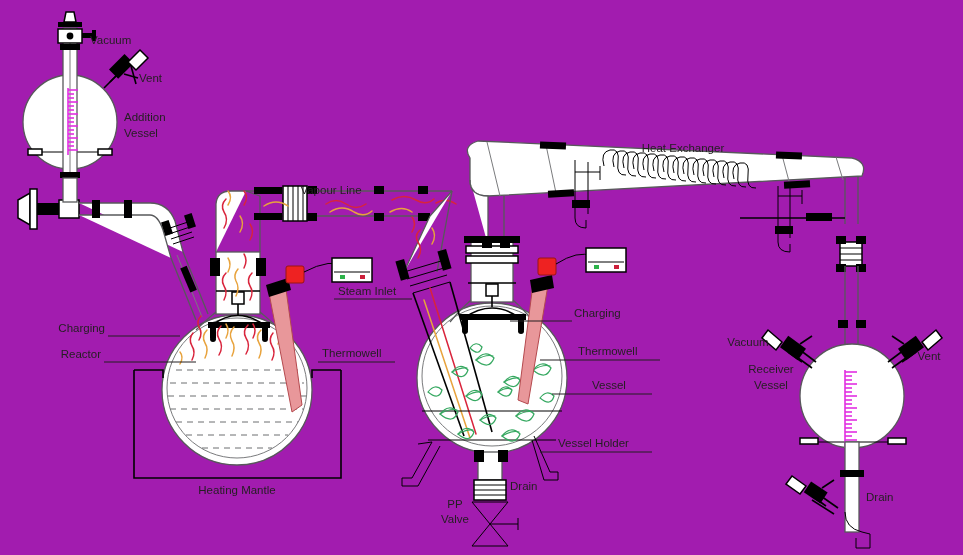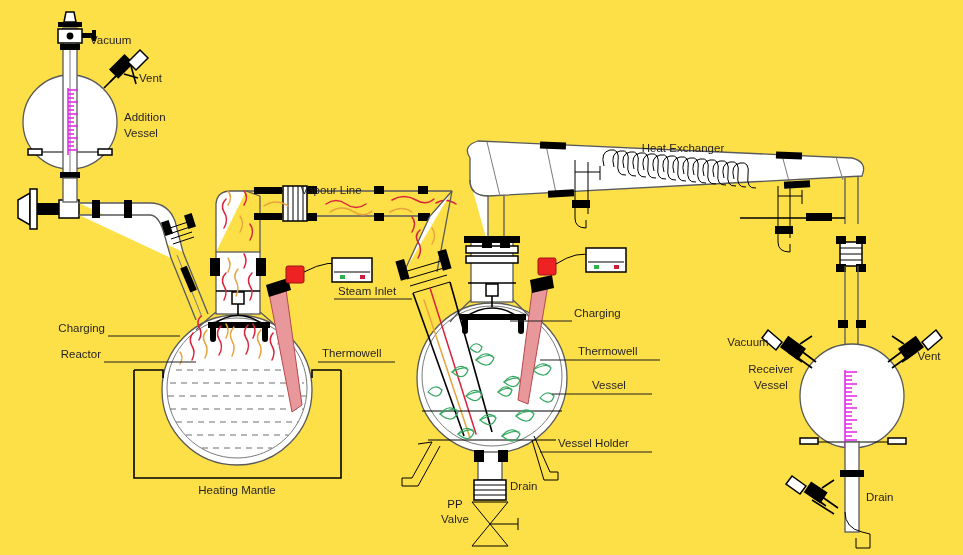--- a/index.html
+++ b/index.html
@@ -1,17 +1,17 @@
 <!DOCTYPE html>
 <html><head>
 <meta charset="utf-8">
 <style>
   html,body{margin:0;padding:0;background:#ffffff;}
   body{width:963px;height:555px;overflow:hidden;font-family:"Liberation Sans",sans-serif;}
-  #stage{position:relative;width:963px;height:555px;background:#fde047;}
+  #stage{position:relative;width:963px;height:555px;background:#a21caf;}
   svg#diagram{position:absolute;left:0;top:0;width:963px;height:555px;display:block;}
   .lbl{font-family:"Liberation Sans",sans-serif;font-size:11.5px;fill:#231f20;}
   .lbl-mid{font-family:"Liberation Sans",sans-serif;font-size:11.5px;fill:#231f20;text-anchor:middle;}
   .lbl-end{font-family:"Liberation Sans",sans-serif;font-size:11.5px;fill:#231f20;text-anchor:end;}
   .glass{stroke:#58595b;stroke-width:1.3;fill:#ffffff;}
   .glass2{stroke:#7a7b7d;stroke-width:1;fill:none;}
   .blk{stroke:#000;fill:none;stroke-width:1.6;}
   .blkf{fill:#000;stroke:none;}
   .thin{stroke:#000;fill:none;stroke-width:1;}
   .med{stroke:#000;fill:#fff;stroke-width:1.5;}

